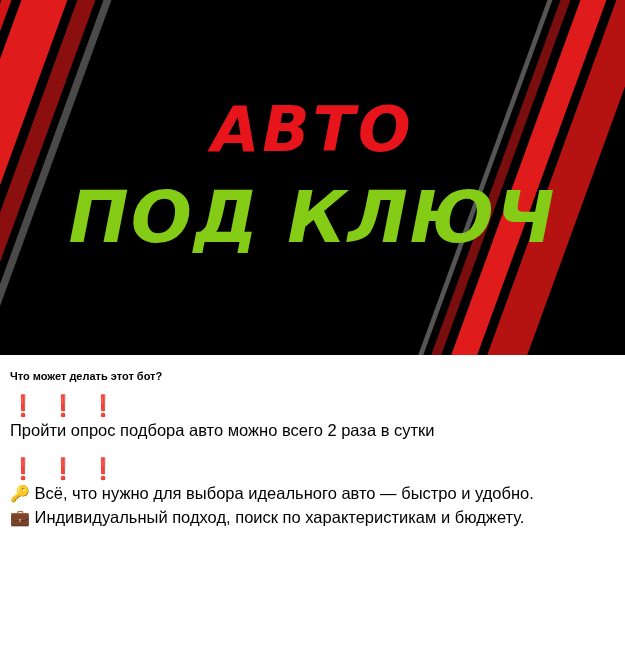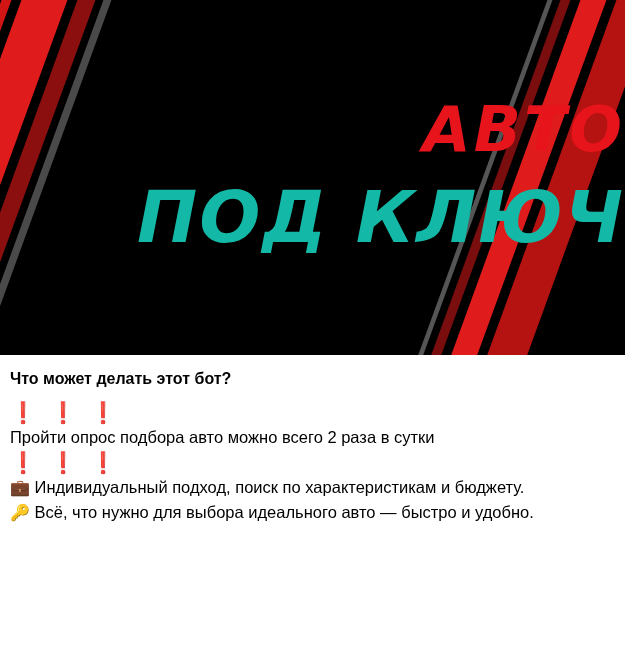--- a/index.html
+++ b/index.html
@@ -49,73 +49,73 @@
   .s6 { right: -46px; top: -40px; width: 40px; height: 460px; background: #b51212; }
   .s7 { right: 4px;   top: -40px; width: 26px; height: 460px; background: #e01b1b; }
   .s8 { right: 40px;  top: -40px; width: 10px; height: 460px; background: #7a0d0d; }
   .s9 { right: 58px;  top: -40px; width: 5px;  height: 460px; background: #555555; }
 
   .banner-text {
     position: absolute;
     inset: 0;
     display: flex;
     flex-direction: column;
-    align-items: flex-end;
+    align-items: center;
     justify-content: center;
     gap: 6px;
   }
   .banner-line-1 {
     font-family: "DejaVu Sans", sans-serif;
     font-style: italic;
     font-weight: 700;
     font-size: 62px;
     letter-spacing: 3px;
     color: #e8141b;
     line-height: 1;
     margin-top: -4px;
   }
   .banner-line-2 {
     font-family: "DejaVu Sans", sans-serif;
     font-style: italic;
     font-weight: 700;
     font-size: 72px;
     letter-spacing: 2px;
-    color: #14b8a6;
+    color: #84cc16;
     line-height: 1;
     margin-top: 14px;
     white-space: nowrap;
   }
 
   
   .content {
     padding: 14px 8px 0 8px;
     box-sizing: border-box;
     width: 625px;
   }
   .question {
-    font-size: 16px;
+    font-size: 11px;
     font-weight: 700;
     line-height: 1.3;
     margin: 0 0 12px 2px;
   }
   .warn-row {
     font-size: 21px;
     line-height: 1.05;
     letter-spacing: 4px;
     margin: 0 0 2px 2px;
     color: #e01b1b;
     font-weight: 700;
   }
   .para {
     font-size: 16.5px;
     line-height: 1.35;
     margin: 0 0 2px 2px;
   }
   .para.gap {
-    margin-bottom: 4px;
+    margin-bottom: 16px;
   }
   .emoji {
     font-family: "DejaVu Sans", sans-serif;
     font-size: 16px;
   }
 </style>
 </head>
 <body>
 
 <div class="screen">
@@ -142,18 +142,18 @@
     <p class="question">Что может делать этот бот?</p>
 
     <p class="warn-row">❗ ❗ ❗</p>
 
 
     <p class="para gap">Пройти опрос подбора авто можно всего 2 раза в сутки</p>
 
     <p class="warn-row">❗ ❗ ❗</p>
 
 
+    <p class="para"><span class="emoji">🔑</span> <span>Всё, что нужно для выбора идеального авто — быстро и удобно.</span></p>
+
     <p class="para"><span class="emoji">💼</span> <span>Индивидуальный подход, поиск по характеристикам и бюджету.</span></p>
-
-    <p class="para"><span class="emoji">🔑</span> <span>Всё, что нужно для выбора идеального авто — быстро и удобно.</span></p>
   </div>
 
 </div>
 
 </body></html>

